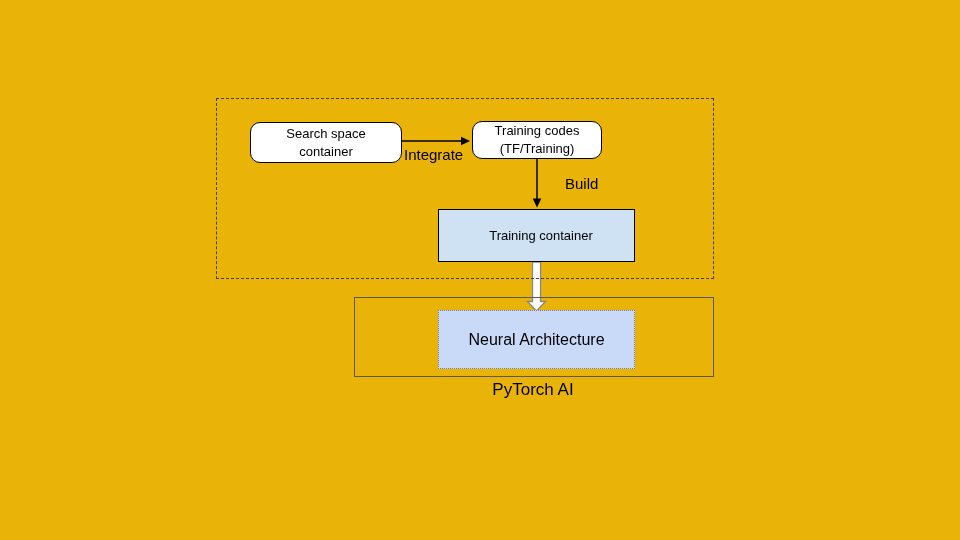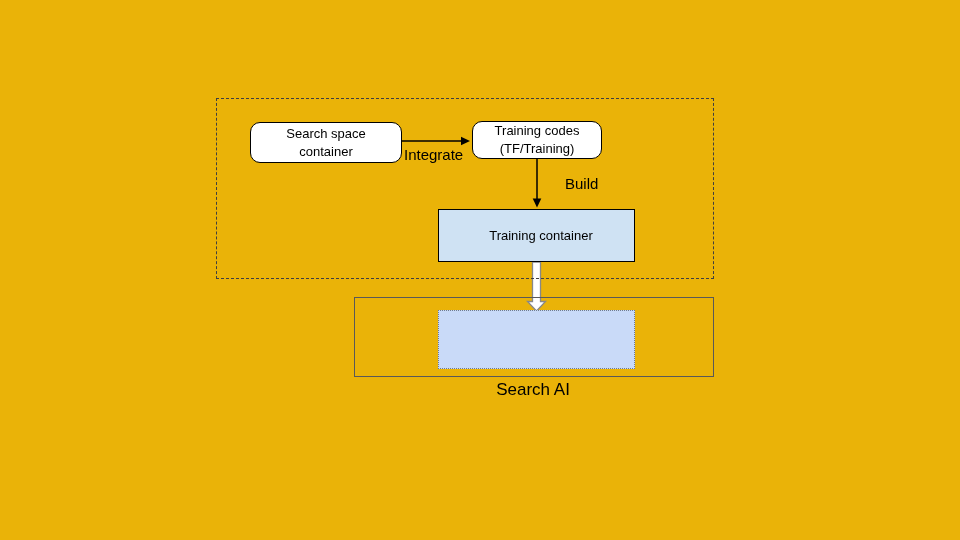--- a/index.html
+++ b/index.html
@@ -151,17 +151,18 @@
 
   <div class="edge-label label-integrate">Integrate</div>
 
   <div class="edge-label label-build">Build</div>
 
   <div class="node node-training-container">
     <span>Training container</span>
   </div>
 
   <div class="node node-nas-service">
+    <span>Neural Architecture</span>
   </div>
 
-  <div class="caption-vertex-ai">Search AI</div>
+  <div class="caption-vertex-ai">PyTorch AI</div>
 
 </div>
 
 </body></html>

